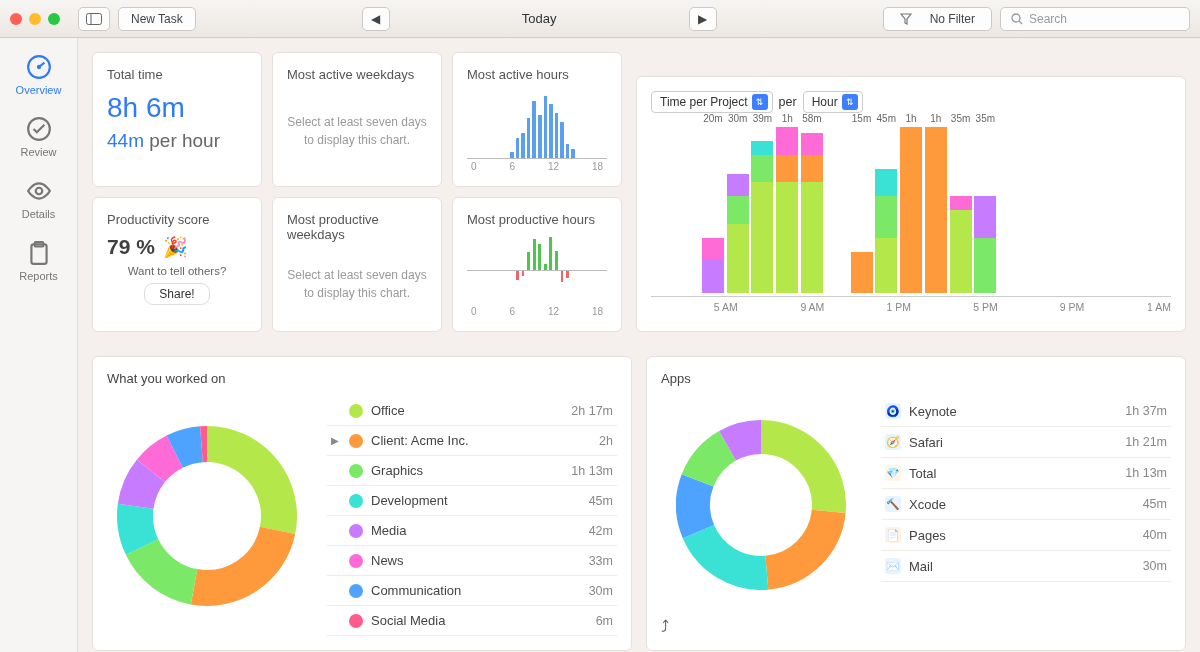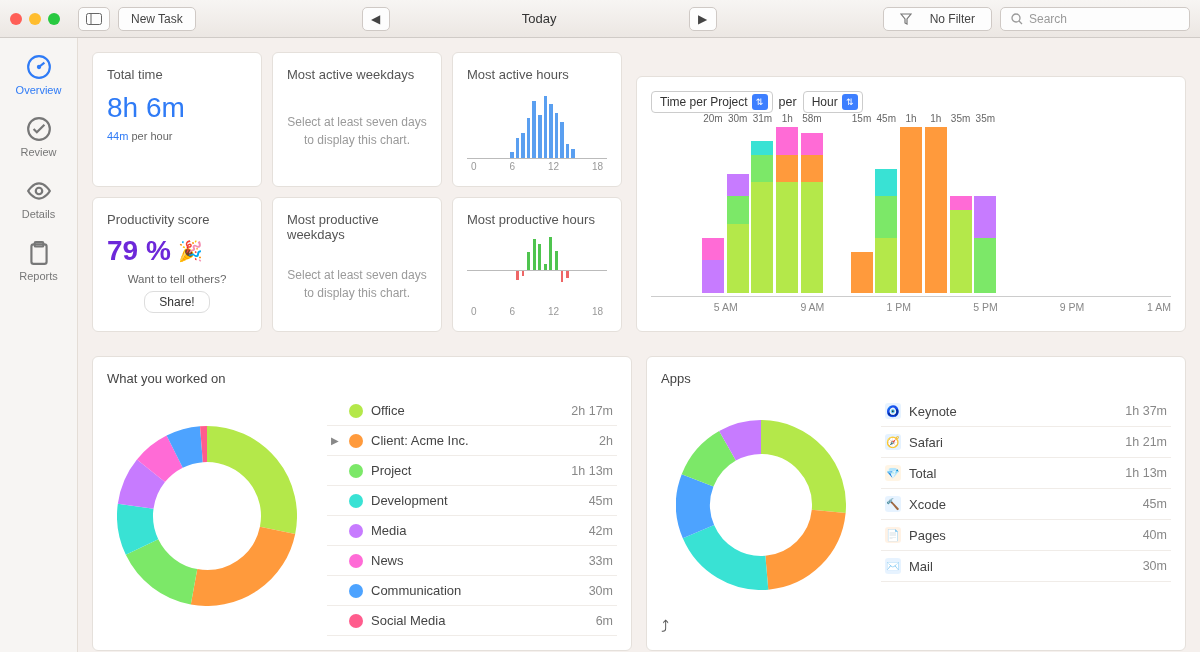--- a/index.html
+++ b/index.html
@@ -23,24 +23,24 @@
 .side-item { display:flex; flex-direction:column; align-items:center; gap:4px; font-size:11px; color:#777; width:60px; padding:4px 0; border-radius:6px; }
 .side-item.active { color:#2f7bf6; }
 .side-item svg { width:26px; height:26px; }
 .main { flex:1; padding:14px; display:flex; flex-direction:column; gap:24px; overflow:hidden; }
 .row { display:flex; gap:14px; }
 .card { background:#fff; border:1px solid #e5e0db; border-radius:6px; padding:14px; }
 .card-title { font-size:13px; color:#555; margin-bottom:8px; }
 .small-grid { display:grid; grid-template-columns:repeat(3,1fr); gap:10px; flex:0 0 530px; }
 .small-grid .card{ height:135px; display:flex; flex-direction:column;}
 .big-time { font-size:28px; font-weight:500; color:#2f7bf6; margin-top:2px;}
-.sub-time { font-size:11px; margin-top:6px; }
+.sub-time { font-size:19px; margin-top:6px; }
 .sub-time span{ color:#2f7bf6; }
 .placeholder-text { font-size:12px; color:#9a9a9a; text-align:center; margin:auto; line-height:1.5; }
-.prod-score { font-size:28px; font-weight:600; color:#6d28d9;text-align:center; }
+.prod-score { font-size:21px; font-weight:600; color:#404040;text-align:center; }
 .prod-row{display:flex;align-items:center;gap:8px;}
 .prod-sub { font-size:11.5px; color:#666; margin-top:6px; text-align:center;}
 .share-btn { margin-top:6px; align-self:center; font-size:12px; padding:3px 14px; border:1px solid #ddd; border-radius:9px; background:#fff;}
 .mini-chart { flex:1; display:flex; flex-direction:column; }
 .bars { flex:1; display:flex; align-items:flex-end; gap:2px; border-bottom:1px solid #bbb; padding:0 4px;}
 .bars .bar { flex:1; background:#5a9ff0; }
 .bars.prod { border-bottom:none; border-top:none; align-items:flex-end; position:relative;}
 .bars.prod::after{content:"";position:absolute;left:0;right:0;top:50%;height:1px;background:#bbb;}
 .axis { display:flex; justify-content:space-between; font-size:10px; color:#999; padding:2px 4px 0;}
 .time-card { flex:1; display:flex; flex-direction:column;margin-top:24px; }
@@ -314,21 +314,21 @@
                 <div class="col">
                   <div class="seg" style="height: 41.6667%; background: rgb(180, 232, 74);"></div>
                   <div class="seg" style="height: 16.6667%; background: rgb(124, 232, 104);"></div>
                   <div class="seg" style="height: 13.3333%; background: rgb(199, 123, 255);"></div>
                   <div class="col-label">30m</div>
                 </div>
                 <div class="col">
                   <div class="seg" style="height: 66.6667%; background: rgb(180, 232, 74);"></div>
                   <div class="seg" style="height: 16.6667%; background: rgb(124, 232, 104);"></div>
                   <div class="seg" style="height: 8.33333%; background: rgb(57, 226, 212);"></div>
-                  <div class="col-label">31m</div>
+                  <div class="col-label">39m</div>
                 </div>
                 <div class="col">
                   <div class="seg" style="height: 66.6667%; background: rgb(180, 232, 74);"></div>
                   <div class="seg" style="height: 16.6667%; background: rgb(255, 154, 60);"></div>
                   <div class="seg" style="height: 16.6667%; background: rgb(255, 107, 214);"></div>
                   <div class="col-label">1h</div>
                 </div>
                 <div class="col">
                   <div class="seg" style="height: 66.6667%; background: rgb(180, 232, 74);"></div>
                   <div class="seg" style="height: 16.6667%; background: rgb(255, 154, 60);"></div>
@@ -409,21 +409,21 @@
                 </div>
                 <div class="list-row">
                   <span class="caret">▶</span>
                   <span class="dot" style="background:#ff9a3c"></span>
                   <span class="name">Client: Acme Inc.</span>
                   <span class="dur">2h</span>
                 </div>
                 <div class="list-row">
                   <span class="caret"></span>
                   <span class="dot" style="background:#7ce868"></span>
-                  <span class="name">Project</span>
+                  <span class="name">Graphics</span>
                   <span class="dur">1h 13m</span>
                 </div>
                 <div class="list-row">
                   <span class="caret"></span>
                   <span class="dot" style="background:#39e2d4"></span>
                   <span class="name">Development</span>
                   <span class="dur">45m</span>
                 </div>
                 <div class="list-row">
                   <span class="caret"></span>

